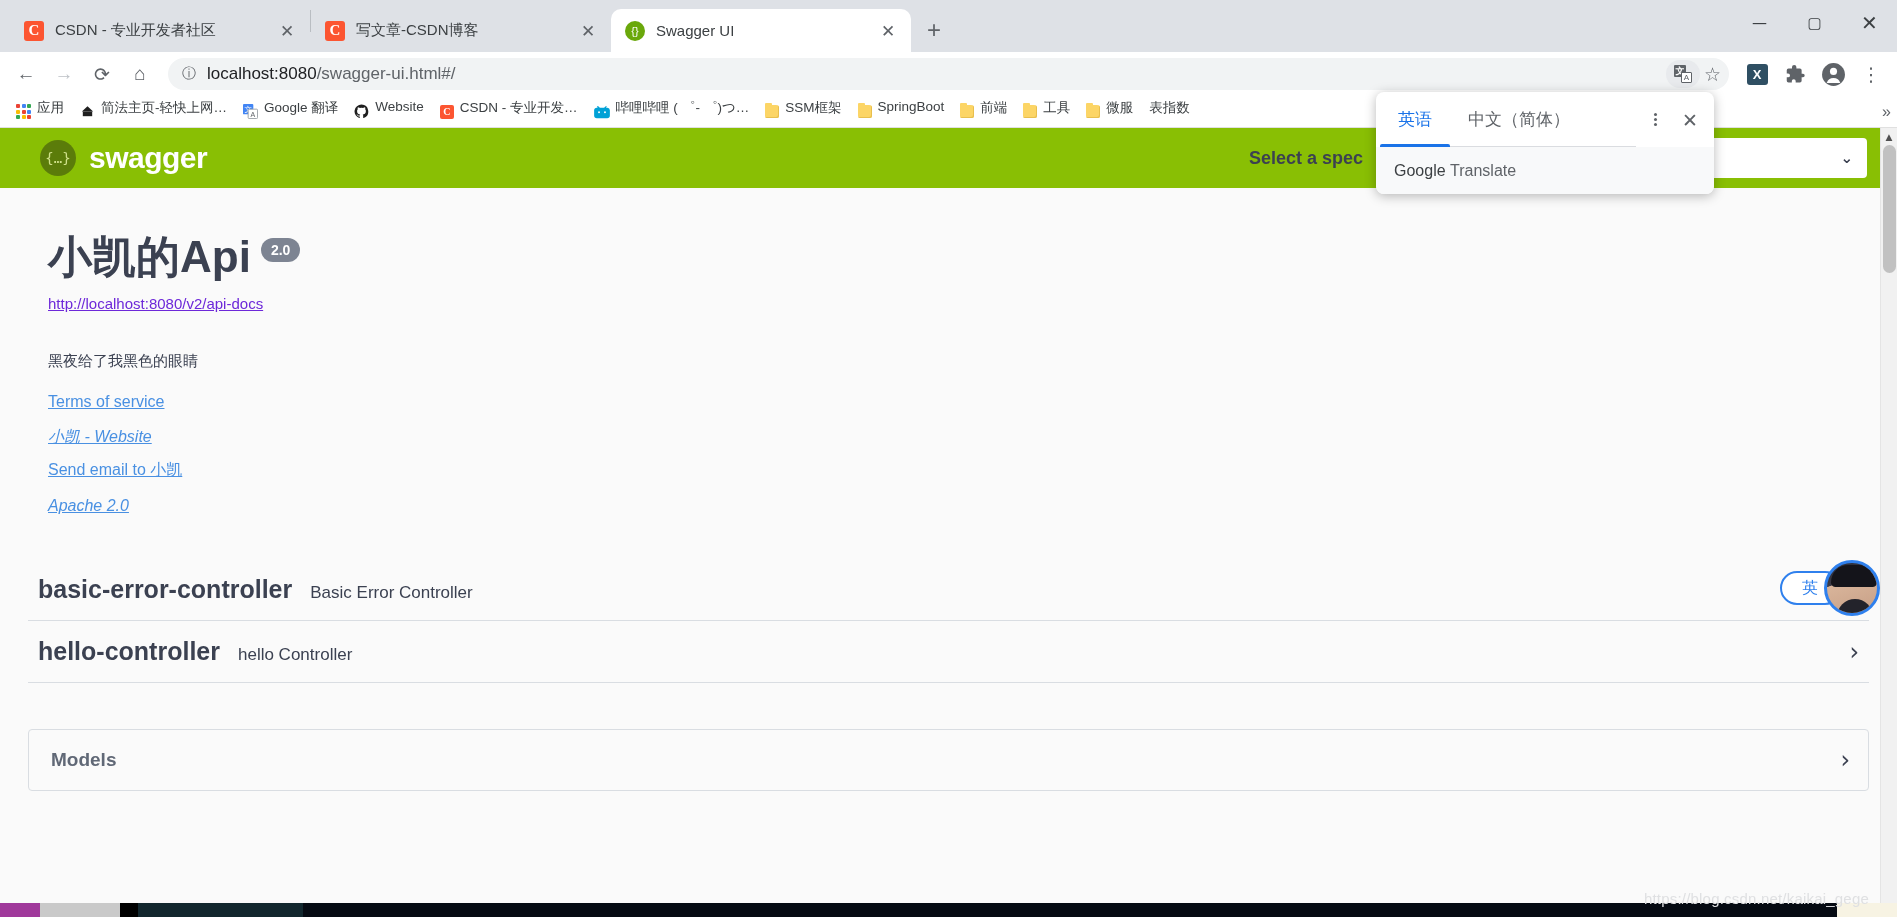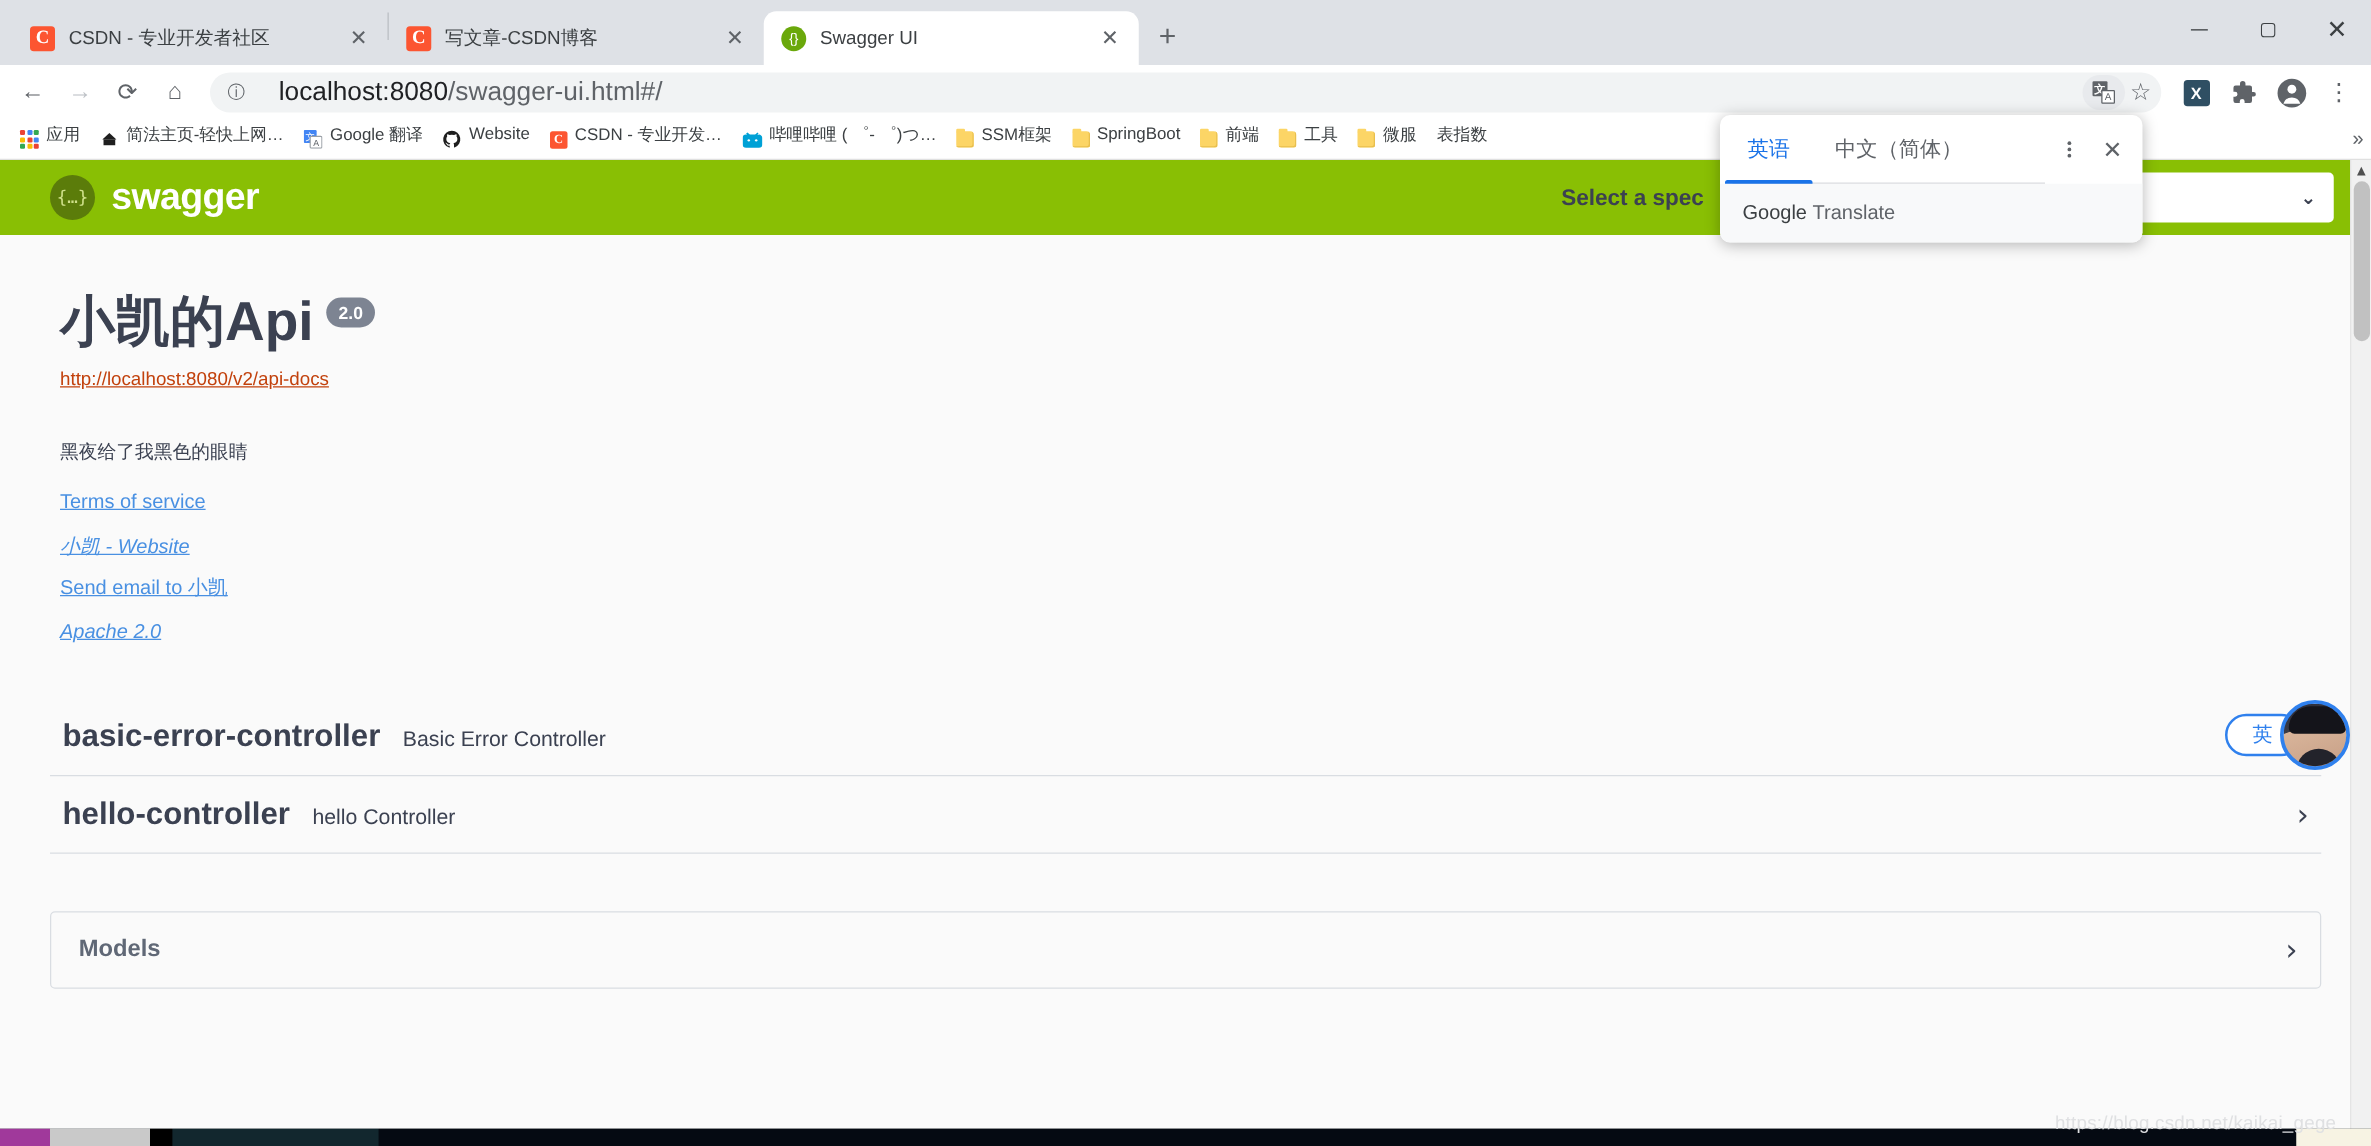--- a/index.html
+++ b/index.html
@@ -69,21 +69,21 @@
     display:flex;align-items:center;justify-content:center;
     color:#5f6368; font-size:19px; flex:0 0 36px;
   }
   .tbtn.dim { color:#bdc1c6; }
   .omnibox {
     flex: 1 1 auto; height: 32px; background:#f1f3f4; border-radius:16px;
     display:flex; align-items:center; padding: 0 8px 0 14px; margin: 0 8px;
     position: relative;
   }
   .omni-icon { font-size:14px; color:#5f6368; margin-right:11px; font-family:"DejaVu Sans",sans-serif;}
-  .omni-url { font-size:21px; color:#202124;margin-left:16px; }
+  .omni-url { font-size:17px; color:#202124; }
   .omni-url .host { color:#202124; }
   .omni-url .path { color:#5f6368; }
   .omni-right { margin-left:auto; display:flex; align-items:center; gap:4px; }
   .translate-chip {
     width:34px;height:28px;border-radius:14px;background:#e8eaed;
     display:flex;align-items:center;justify-content:center;
   }
   .gt-glyph {
     width:18px;height:18px;position:relative;
   }
@@ -167,32 +167,32 @@
   }
   .ver-badge {
     background:#7d8492; color:#fff; font-size:14px; font-weight:600;
     padding: 4px 10px; border-radius: 57px; margin-top:10px;
   }
   .base-url {
     font-family:"Liberation Mono", monospace; font-size:15px; color:#3b4151;
     margin-top: 6px; opacity:.85;
   }
   .api-link {
-    display:inline-block; margin-top: 8px; font-size:15px; color:#c2410c;
+    display:inline-block; margin-top: 8px; font-size:15px; color:#6d28d9;
     text-decoration: underline;
   }
   .api-desc { margin-top: 39px; font-size:15px; color:#3b4151; }
   .link-list { margin-top: 22px; }
   .link-list a {
     display:block; font-size:16px; color:#4990e2; text-decoration:underline;
     margin-bottom: 12px;
   }
   .link-list a.gap { margin-top: 16px; font-style: italic; }
 
-  .sections { margin-top: 44px; padding: 0 40px; text-align: right; }
+  .sections { margin-top: 44px; padding: 0 28px; text-align: right; }
   .opblock-tag {
     display:flex; align-items:baseline; padding: 16px 10px 16px 10px;
     border-bottom: 1px solid #d9dde2;
     position:relative;
   }
   .tag-name { font-size: 25px; font-weight:bold; color:#3b4151; }
   .tag-desc { font-size:17px; color:#3b4151; margin-left: 18px; font-weight: 400; }
   .tag-arrow {
     position:absolute; right: 10px; top: 50%; transform: translateY(-50%);
     font-size: 24px; color:#3b4151; font-family:"DejaVu Sans",sans-serif;

